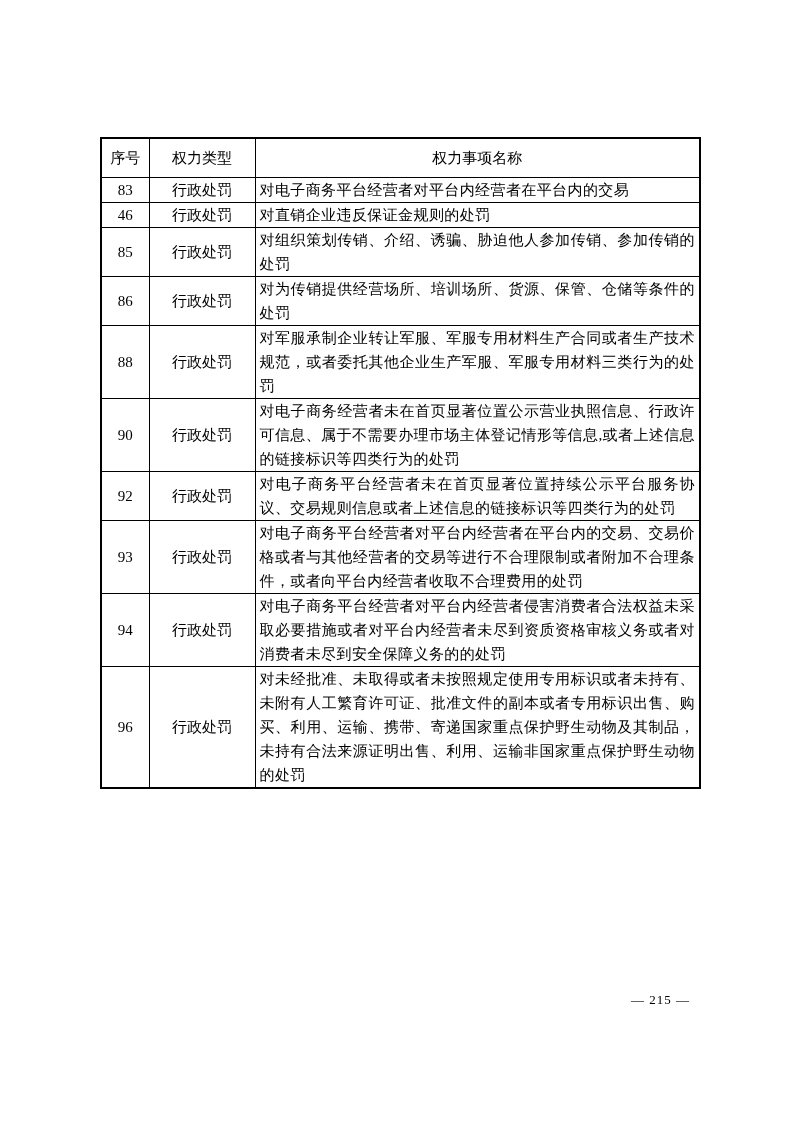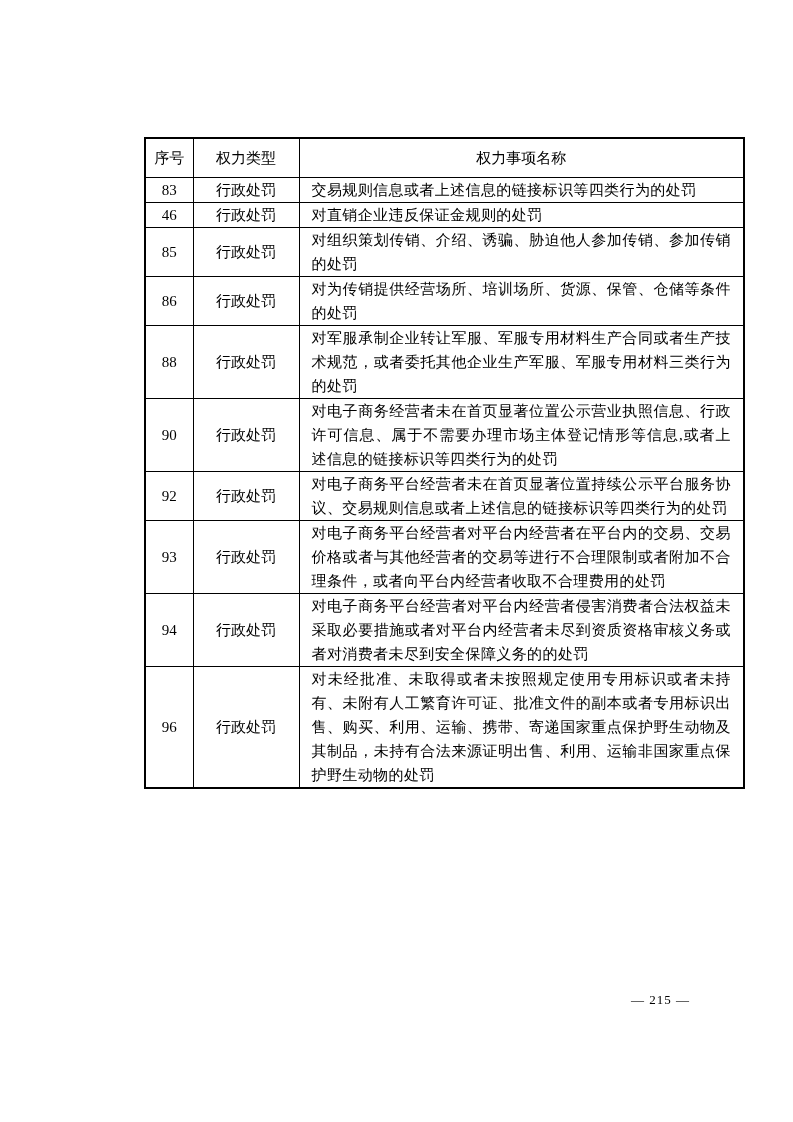--- a/index.html
+++ b/index.html
@@ -16,41 +16,40 @@
     color: #000000;
     overflow: hidden;
   }
   table.power-table {
     position: absolute;
     left: 100px;
     top: 137px;
     width: 601px;
     border-collapse: collapse;
     table-layout: fixed;
-    margin-left: 44px;
   }
   table.power-table, table.power-table th, table.power-table td {
     border: 1px solid #000000;
   }
   table.power-table {
     border: 2px solid #000000;
   }
   table.power-table th {
     height: 38px;
     font-weight: normal;
     font-size: 15px;
     text-align: center;
     vertical-align: middle;
     padding: 0 4px;
   }
   table.power-table td {
     font-size: 15px;
     line-height: 24px;
     vertical-align: middle;
-    padding: 0 12px;
+    padding: 0 4px;
   }
   td.cell-no, td.cell-type {
     text-align: center;
   }
   td.cell-name {
     text-align: justify;
     text-justify: inter-ideograph;
     padding: 0 5px;
     letter-spacing: 0.4px;
   }
@@ -78,21 +77,21 @@
       <tr>
         <th>序号</th>
         <th>权力类型</th>
         <th>权力事项名称</th>
       </tr>
     </thead>
     <tbody>
     <tr>
       <td class="cell-no">83</td>
       <td class="cell-type">行政处罚</td>
-      <td class="cell-name">交易规则信息或者上述信息的链接标识等四类行为的处罚</td>
+      <td class="cell-name">对电子商务平台经营者对平台内经营者在平台内的交易</td>
     </tr>
 
     <tr>
       <td class="cell-no">46</td>
       <td class="cell-type">行政处罚</td>
       <td class="cell-name">对直销企业违反保证金规则的处罚</td>
     </tr>
 
     <tr>
       <td class="cell-no">85</td>

